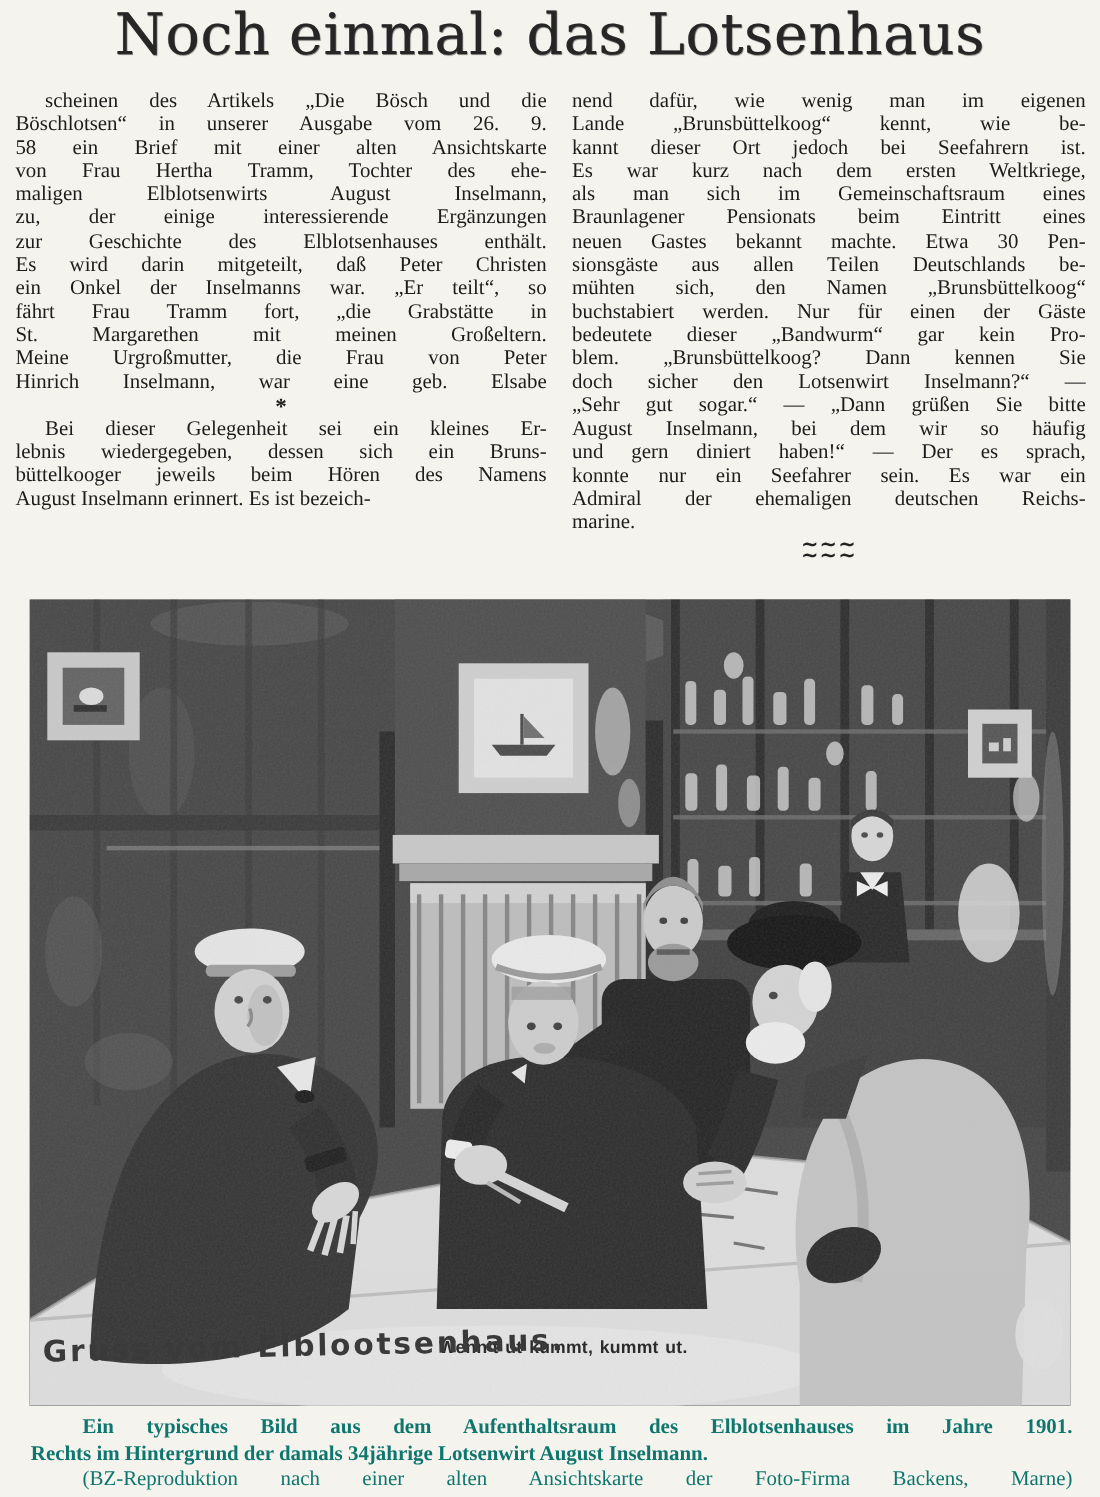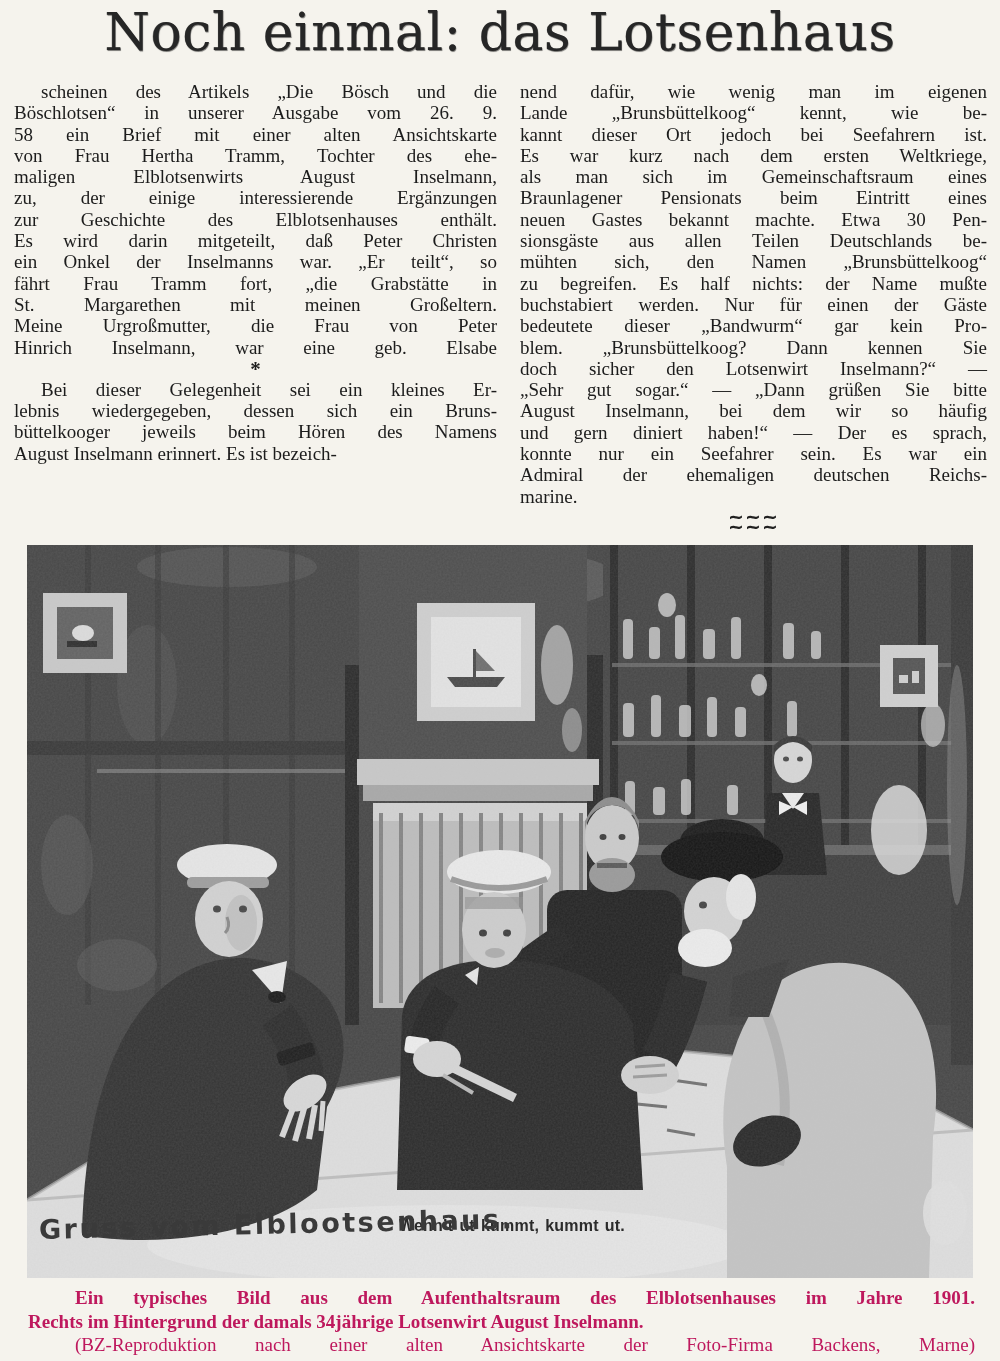--- a/index.html
+++ b/index.html
@@ -45,21 +45,21 @@
   }
   .greeting{
     position:absolute;left:12px;top:669px;
     font-family:"DejaVu Sans",sans-serif;font-size:27px;font-weight:bold;
     color:#3a3a3a;letter-spacing:2.5px;transform:rotate(-1.3deg);
     transform-origin:left center;
   }
 
   
   .caption{position:absolute;left:28px;top:1286px;width:947px;
-    font-size:19px;line-height:23.5px;color:#be185d;}
+    font-size:19px;line-height:23.5px;color:#0f766e;}
   .cap1,.cap2{font-weight:bold;}
   .cap1,.cap3{text-align:justify;text-align-last:justify;text-indent:47px;}
   .cap3{font-weight:normal;}
 </style>
 </head>
 <body>
 
 <div class="page">
 
   <h1 class="headline">Noch einmal: das Lotsenhaus</h1>
@@ -93,21 +93,20 @@
     <div class="para">
         <div class="jline">nend dafür, wie wenig man im eigenen</div>
         <div class="jline">Lande „Brunsbüttelkoog“ kennt, wie be-</div>
         <div class="jline">kannt dieser Ort jedoch bei Seefahrern ist.</div>
         <div class="jline">Es war kurz nach dem ersten Weltkriege,</div>
         <div class="jline">als man sich im Gemeinschaftsraum eines</div>
         <div class="jline">Braunlagener Pensionats beim Eintritt eines</div>
         <div class="jline">neuen Gastes bekannt machte. Etwa 30 Pen-</div>
         <div class="jline">sionsgäste aus allen Teilen Deutschlands be-</div>
         <div class="jline">mühten sich, den Namen „Brunsbüttelkoog“</div>
-        <div class="jline">zu begreifen. Es half nichts: der Name mußte</div>
         <div class="jline">buchstabiert werden. Nur für einen der Gäste</div>
         <div class="jline">bedeutete dieser „Bandwurm“ gar kein Pro-</div>
         <div class="jline">blem. „Brunsbüttelkoog? Dann kennen Sie</div>
         <div class="jline">doch sicher den Lotsenwirt Inselmann?“ —</div>
         <div class="jline">„Sehr gut sogar.“ — „Dann grüßen Sie bitte</div>
         <div class="jline">August Inselmann, bei dem wir so häufig</div>
         <div class="jline">und gern diniert haben!“ — Der es sprach,</div>
         <div class="jline">konnte nur ein Seefahrer sein. Es war ein</div>
         <div class="jline">Admiral der ehemaligen deutschen Reichs-</div>
         <div class="jline jlast">marine.</div>

